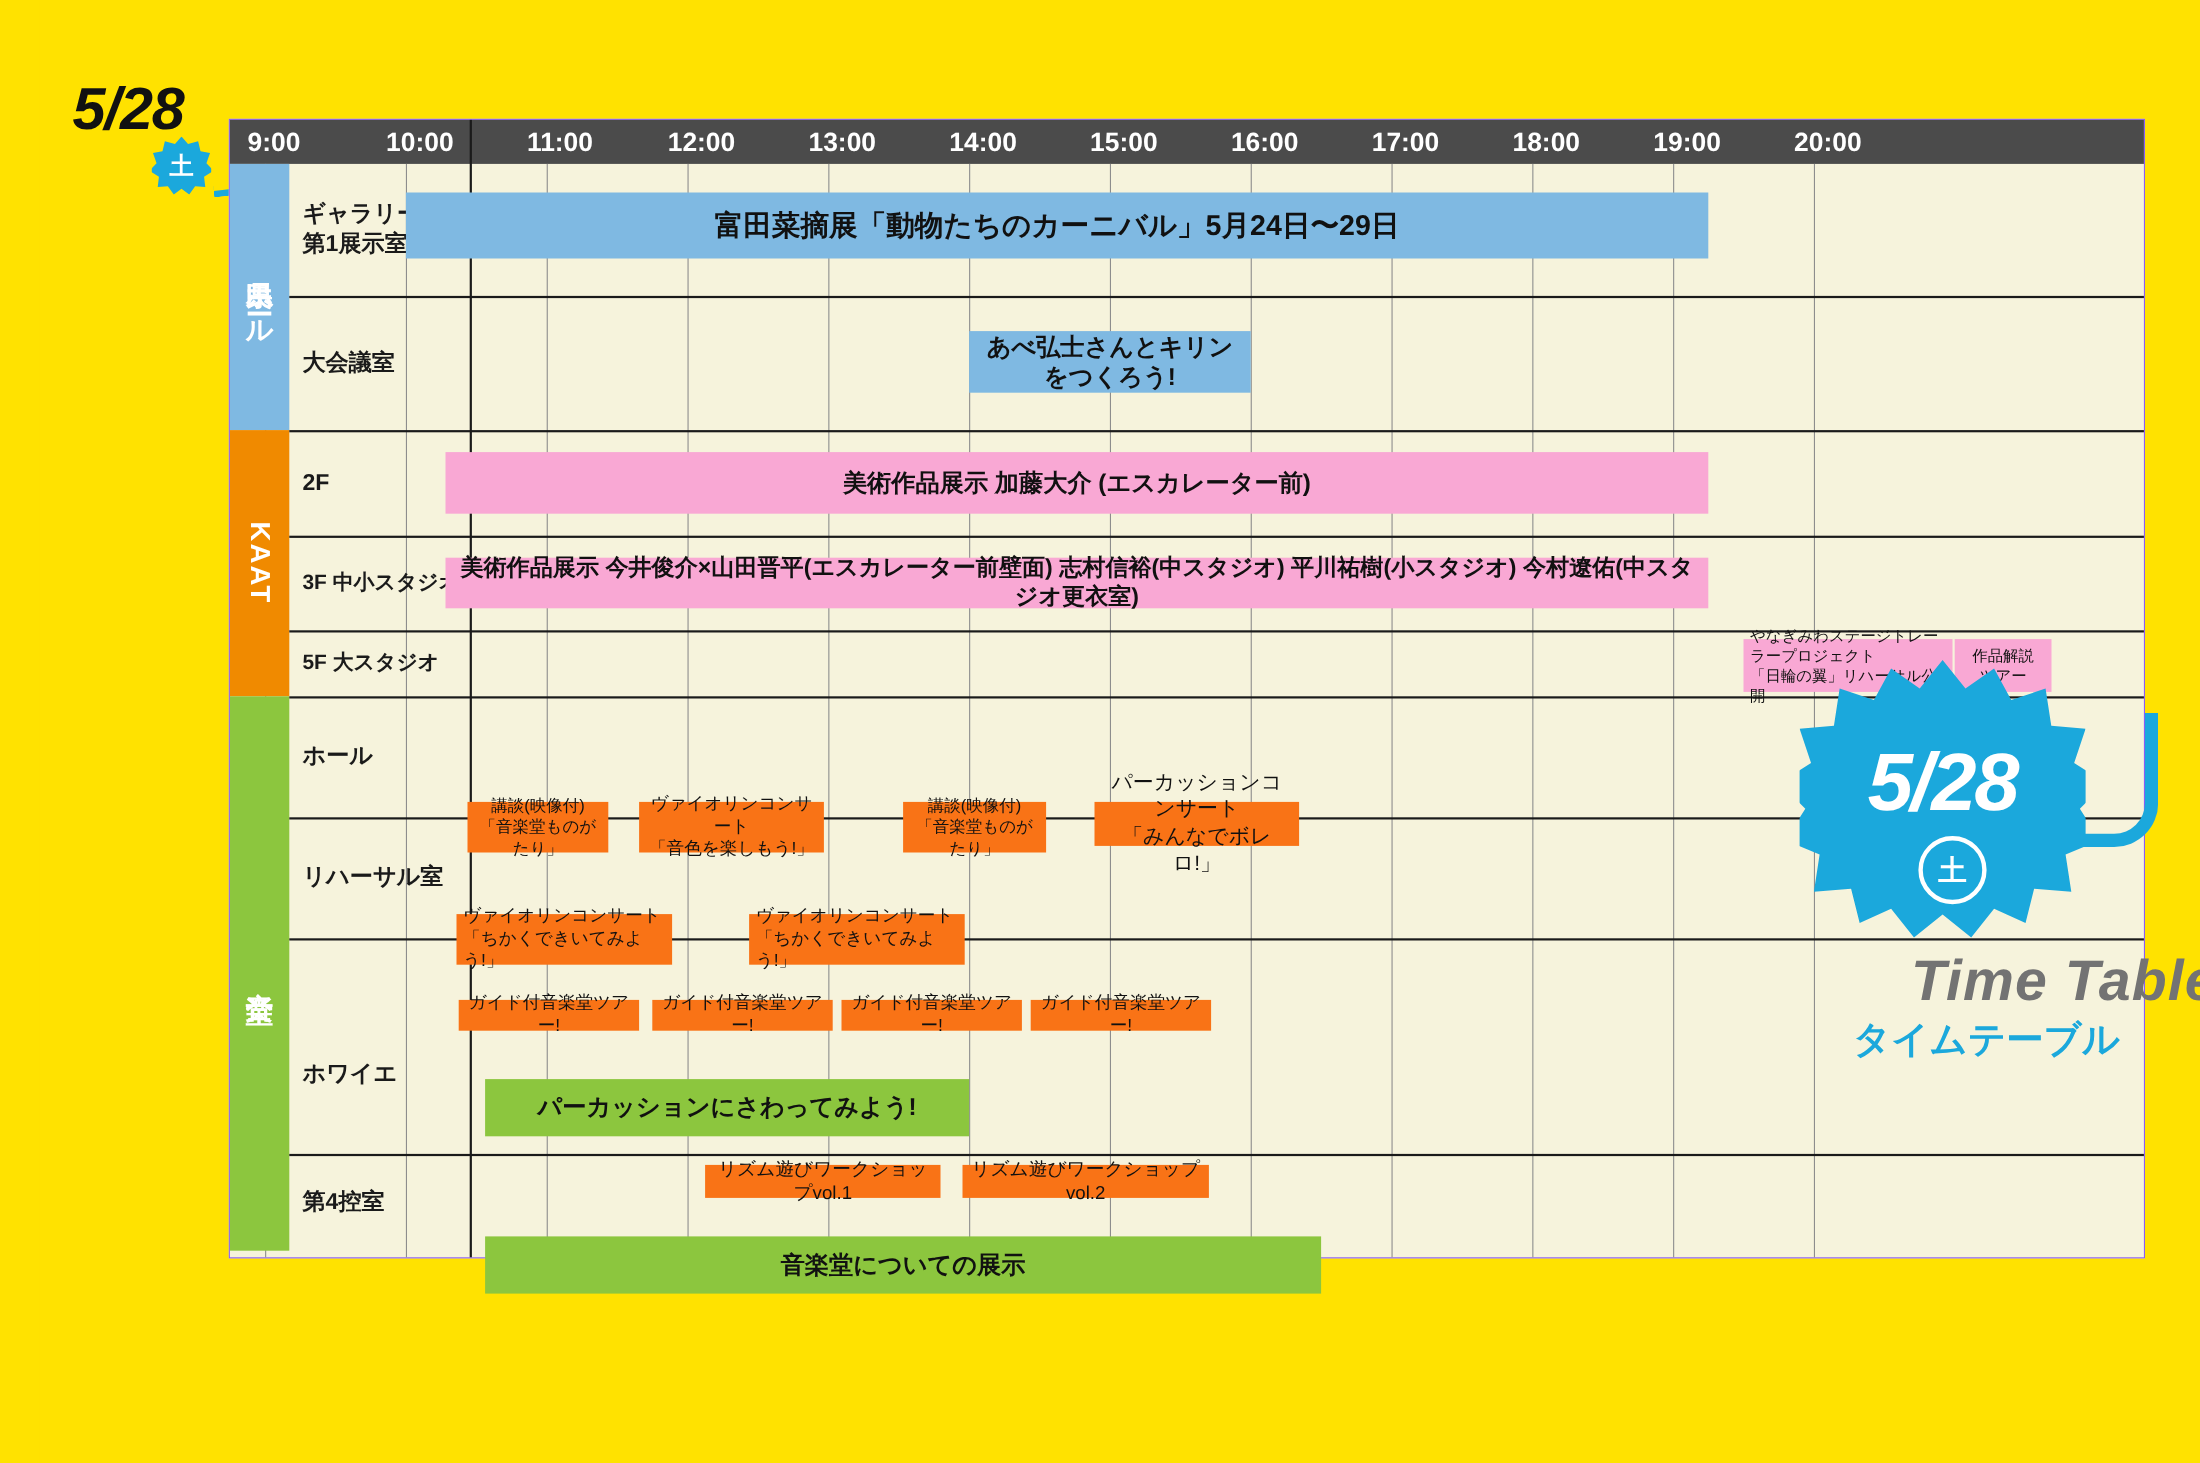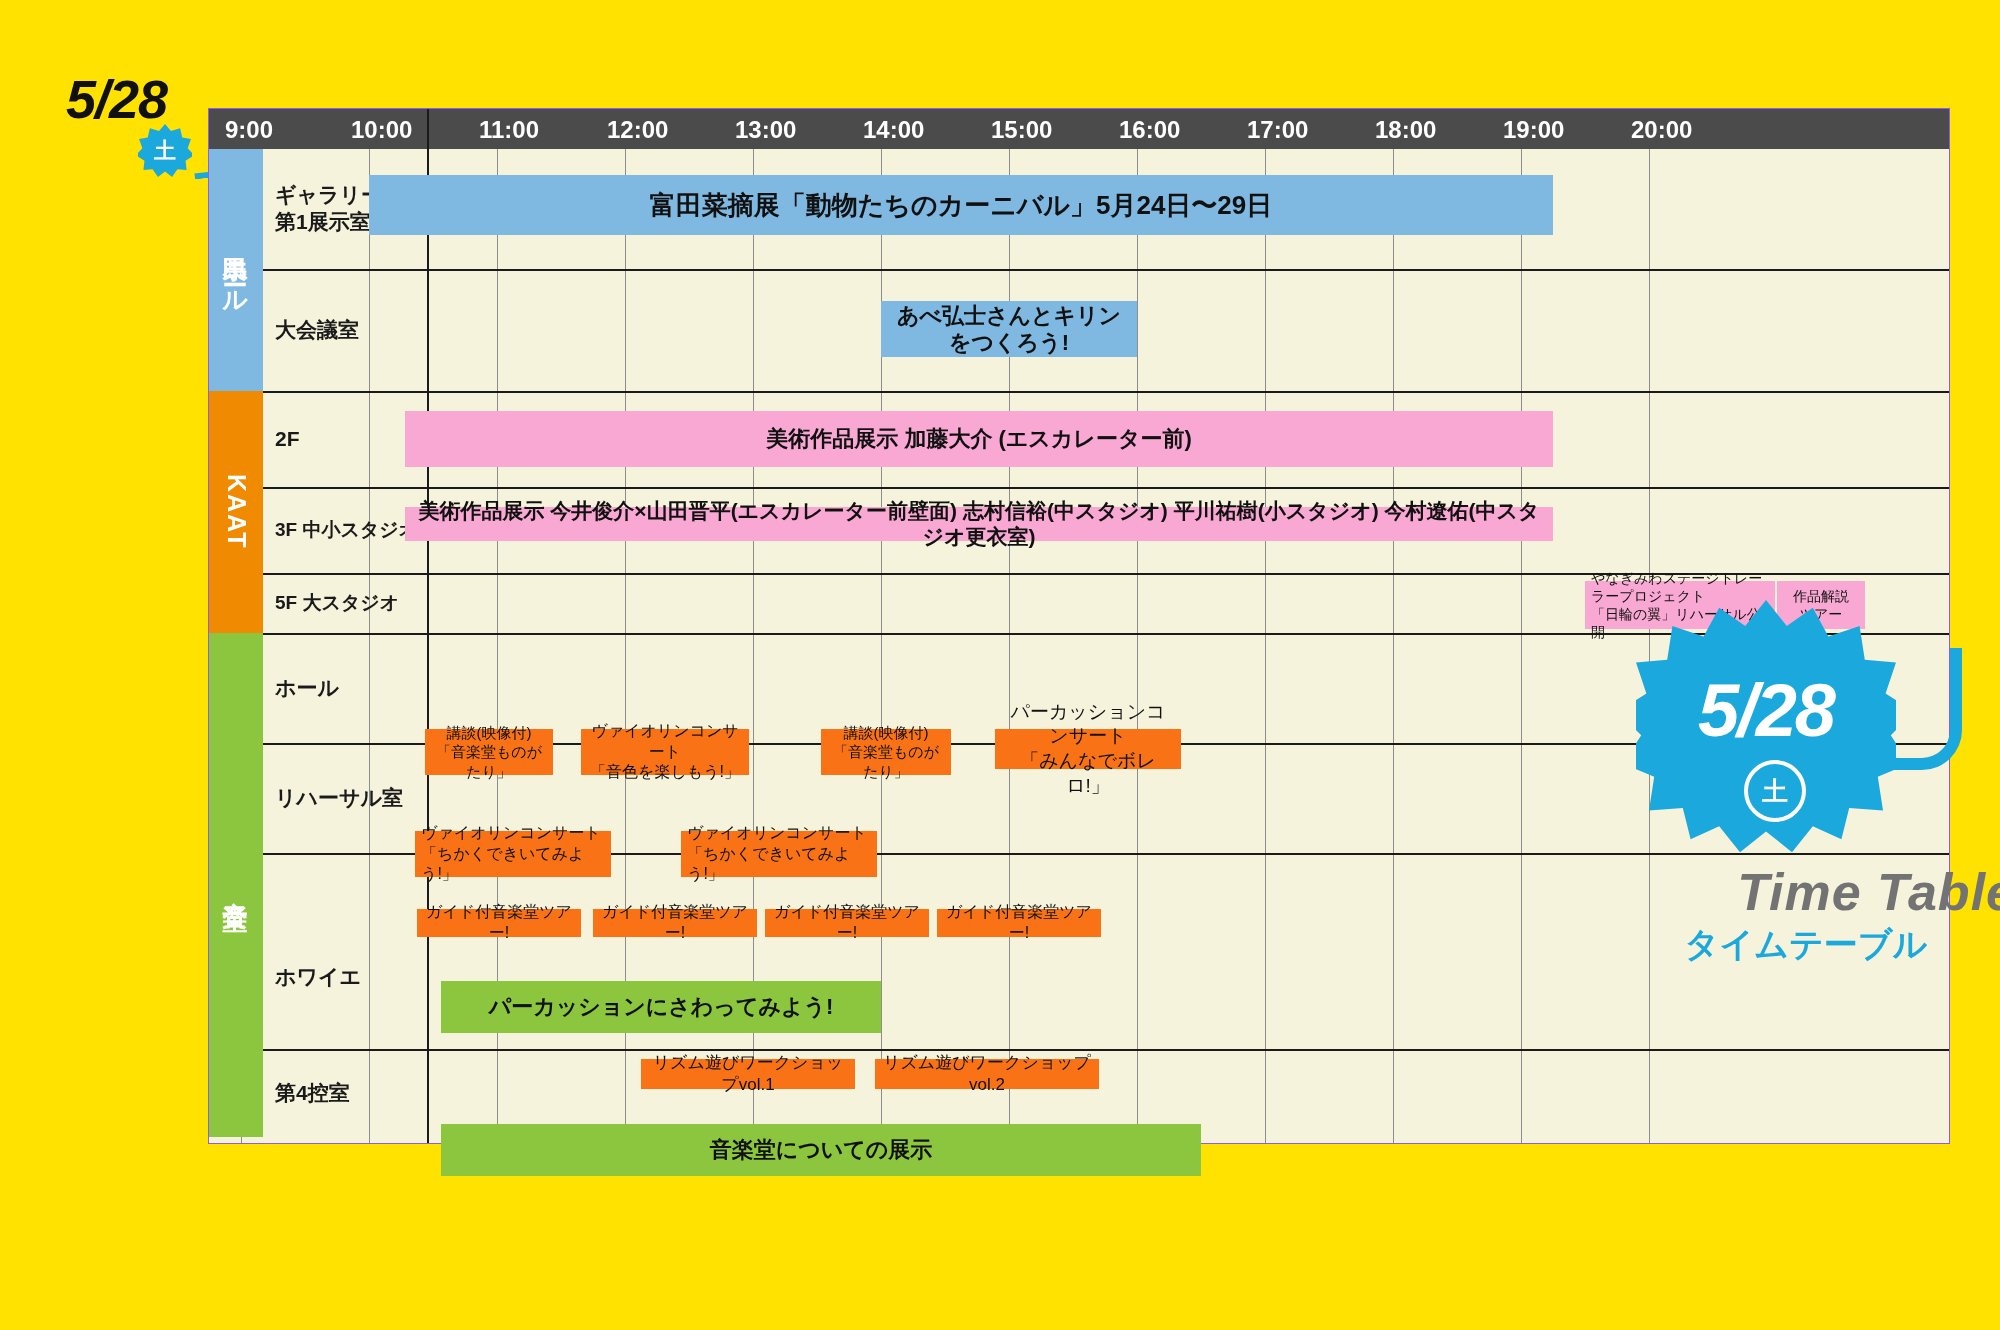--- a/index.html
+++ b/index.html
@@ -332,21 +332,21 @@
     <div class="hline" style="top:634px"></div>
     <div class="hline" style="top:744px"></div>
     <div class="hline" style="top:940px"></div>
 
     <div class="ev blue big" style="left:160px; top:66px; width:1184px; height:60px;">富田菜摘展「動物たちのカーニバル」5月24日〜29日</div>
 
     <div class="ev blue mid" style="left:672px; top:192px; width:256px; height:56px;">あべ弘士さんとキリンをつくろう!</div>
 
     <div class="ev orange mid" style="left:196px; top:302px; width:1148px; height:56px;">美術作品展示 加藤大介 (エスカレーター前)</div>
 
-    <div class="ev orange" style="left:196px; top:398px; width:1148px; height:34px; font-size:21px; font-weight:bold;">美術作品展示 今井俊介×山田晋平(エスカレーター前壁面) 志村信裕(中スタジオ) 平川祐樹(小スタジオ) 今村遼佑(中スタジオ更衣室)</div>
+    <div class="ev orange" style="left:196px; top:398px; width:1148px; height:46px; font-size:21px; font-weight:bold;">美術作品展示 今井俊介×山田晋平(エスカレーター前壁面) 志村信裕(中スタジオ) 平川祐樹(小スタジオ) 今村遼佑(中スタジオ更衣室)</div>
 
     <div class="ev orange tiny left" style="left:1376px; top:472px; width:190px; height:48px; white-space:pre-line;">やなぎみわステージトレーラープロジェクト
 「日輪の翼」リハーサル公開</div>
     <div class="ev orange tiny" style="left:1568px; top:472px; width:88px; height:48px; white-space:pre-line;">作品解説
 ツアー</div>
 
     <div class="ev khaki tiny" style="left:216px; top:620px; width:128px; height:46px; white-space:pre-line; font-size:15px;">講談(映像付)
 「音楽堂ものがたり」</div>
     <div class="ev khaki tiny" style="left:372px; top:620px; width:168px; height:46px; white-space:pre-line; font-size:16px;">ヴァイオリンコンサート
 「音色を楽しもう!」</div>

